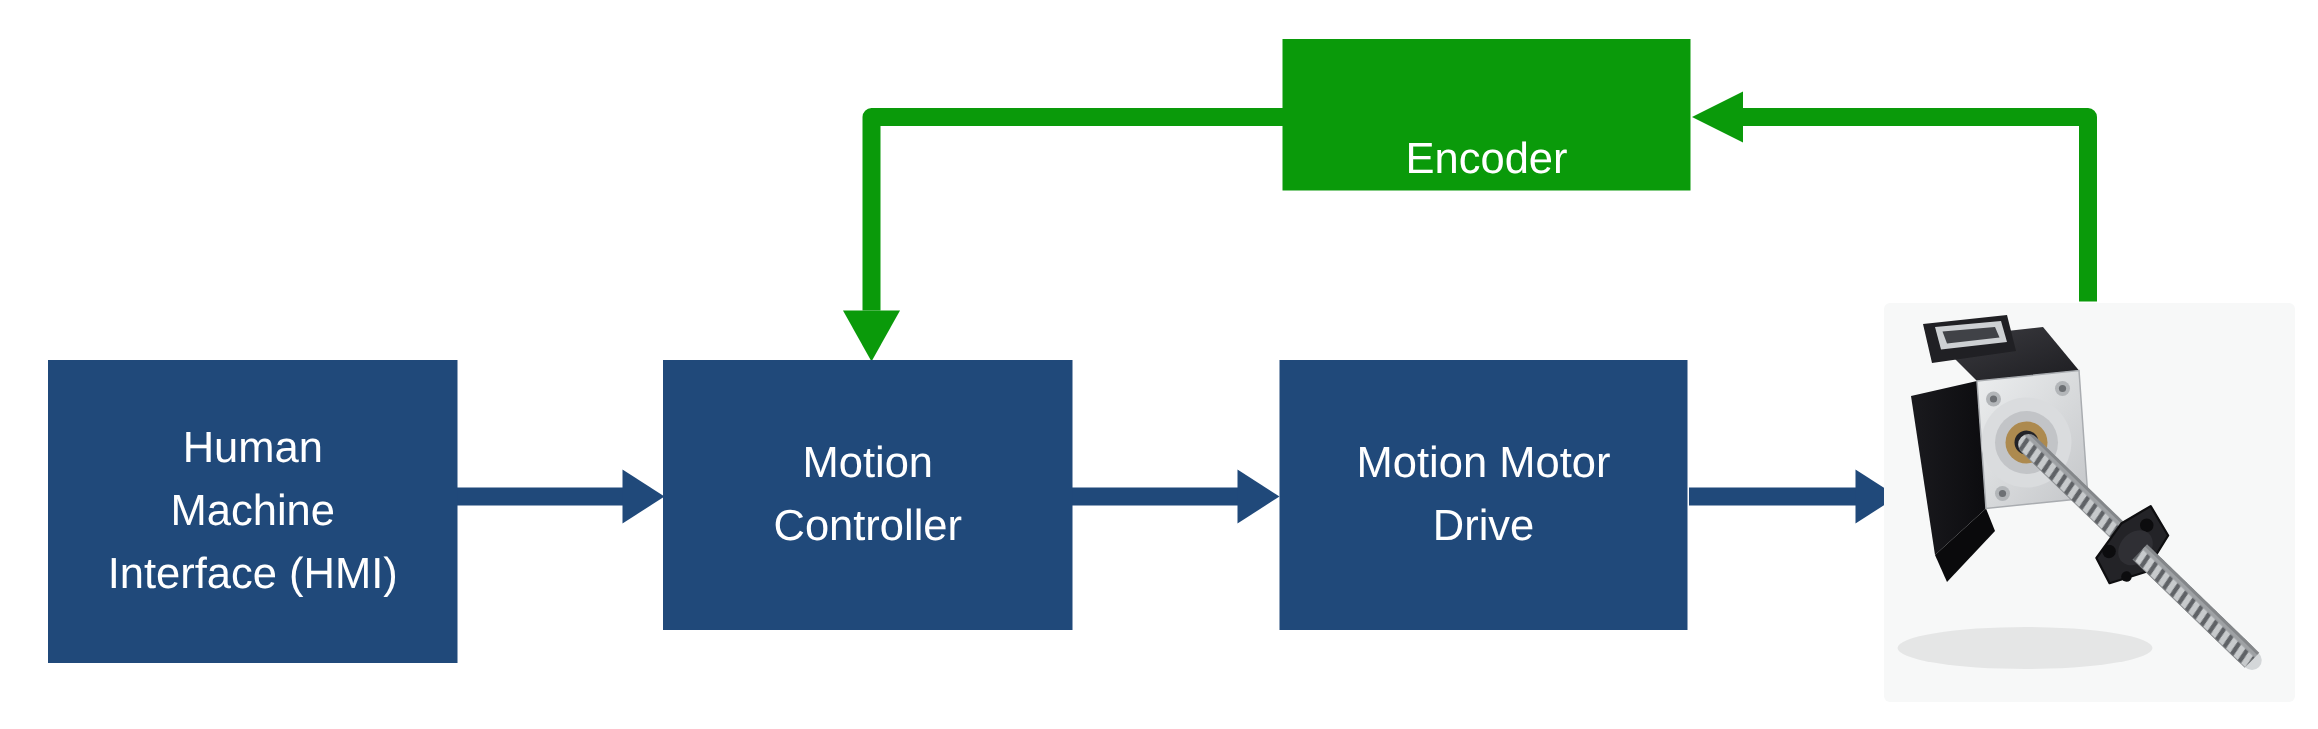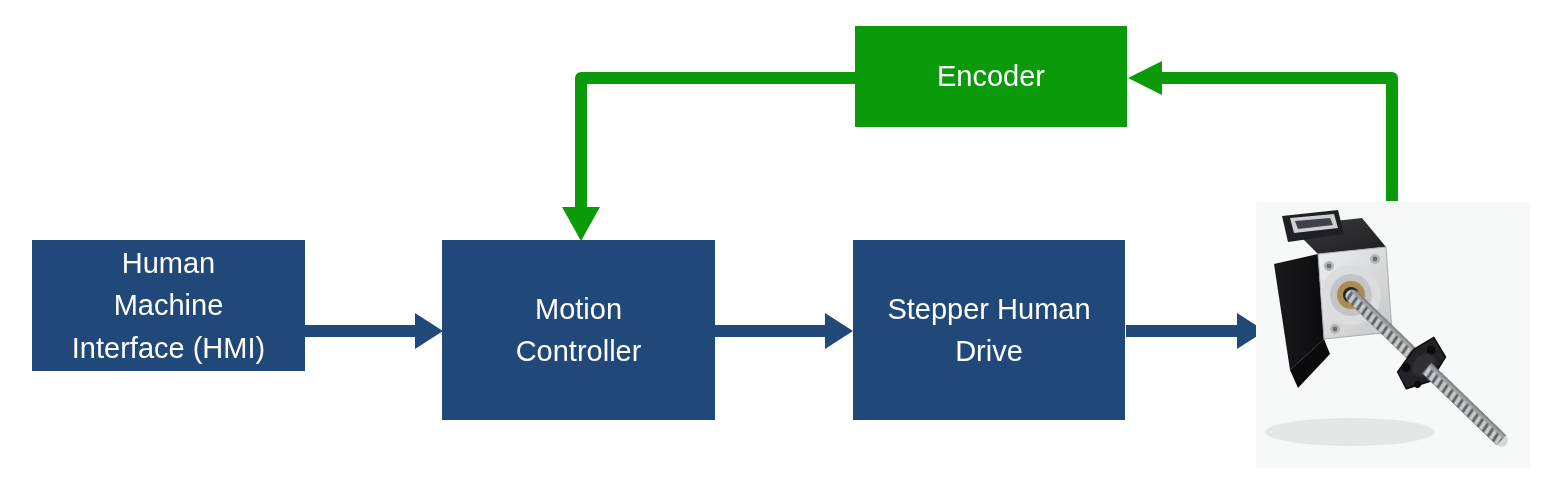--- a/index.html
+++ b/index.html
@@ -20,24 +20,24 @@
   .node{
     position:absolute;
     display:flex;align-items:center;justify-content:center;
     text-align:center;
     color:var(--box_text);
     font-size:29px;line-height:1.45;
     white-space:pre-line;
   }
   .node.blue{background:var(--box_blue);}
   .node.green{background:var(--signal_green);}
-  #hmi-box{left:32px;top:240px;width:273px;height:131px;}
+  #hmi-box{left:32px;top:240px;width:273px;height:202px;}
   #mc-box{left:442px;top:240px;width:273px;height:180px;}
   #smd-box{left:853px;top:240px;width:272px;height:180px;}
-  #encoder-box{left:855px;top:26px;width:272px;height:101px;}
+  #encoder-box{left:855px;top:26px;width:272px;height:101px;align-items:flex-end;}
   .smla-label{
     position:absolute;left:1404px;top:210px;
     font-size:40px;color:var(--label_text);
     letter-spacing:0.5px;
   }
   .arrows-layer{position:absolute;left:0;top:0;}
   .arrow-blue-fill{fill:var(--box_blue);}
   .arrow-green-stroke{stroke:var(--signal_green);stroke-width:12;fill:none;stroke-linejoin:round;}
   .arrow-green-fill{fill:var(--signal_green);}
   .photo{position:absolute;left:1250px;top:192px;}
@@ -80,21 +80,21 @@
 Machine
 Interface (HMI)</span>
   </div>
 
   <div class="node blue" id="mc-box">
     <span>Motion
 Controller</span>
   </div>
 
   <div class="node blue" id="smd-box">
-    <span>Stepper Human
+    <span>Motion Motor
 Drive</span>
   </div>
 
   <div class="node green" id="encoder-box">
     <span>Encoder</span>
   </div>
 
   <svg class="photo" width="285" height="282" viewBox="0 0 285 282" aria-hidden="true">
     <defs>
       <linearGradient id="gFace" x1="0" y1="0" x2="1" y2="1">

